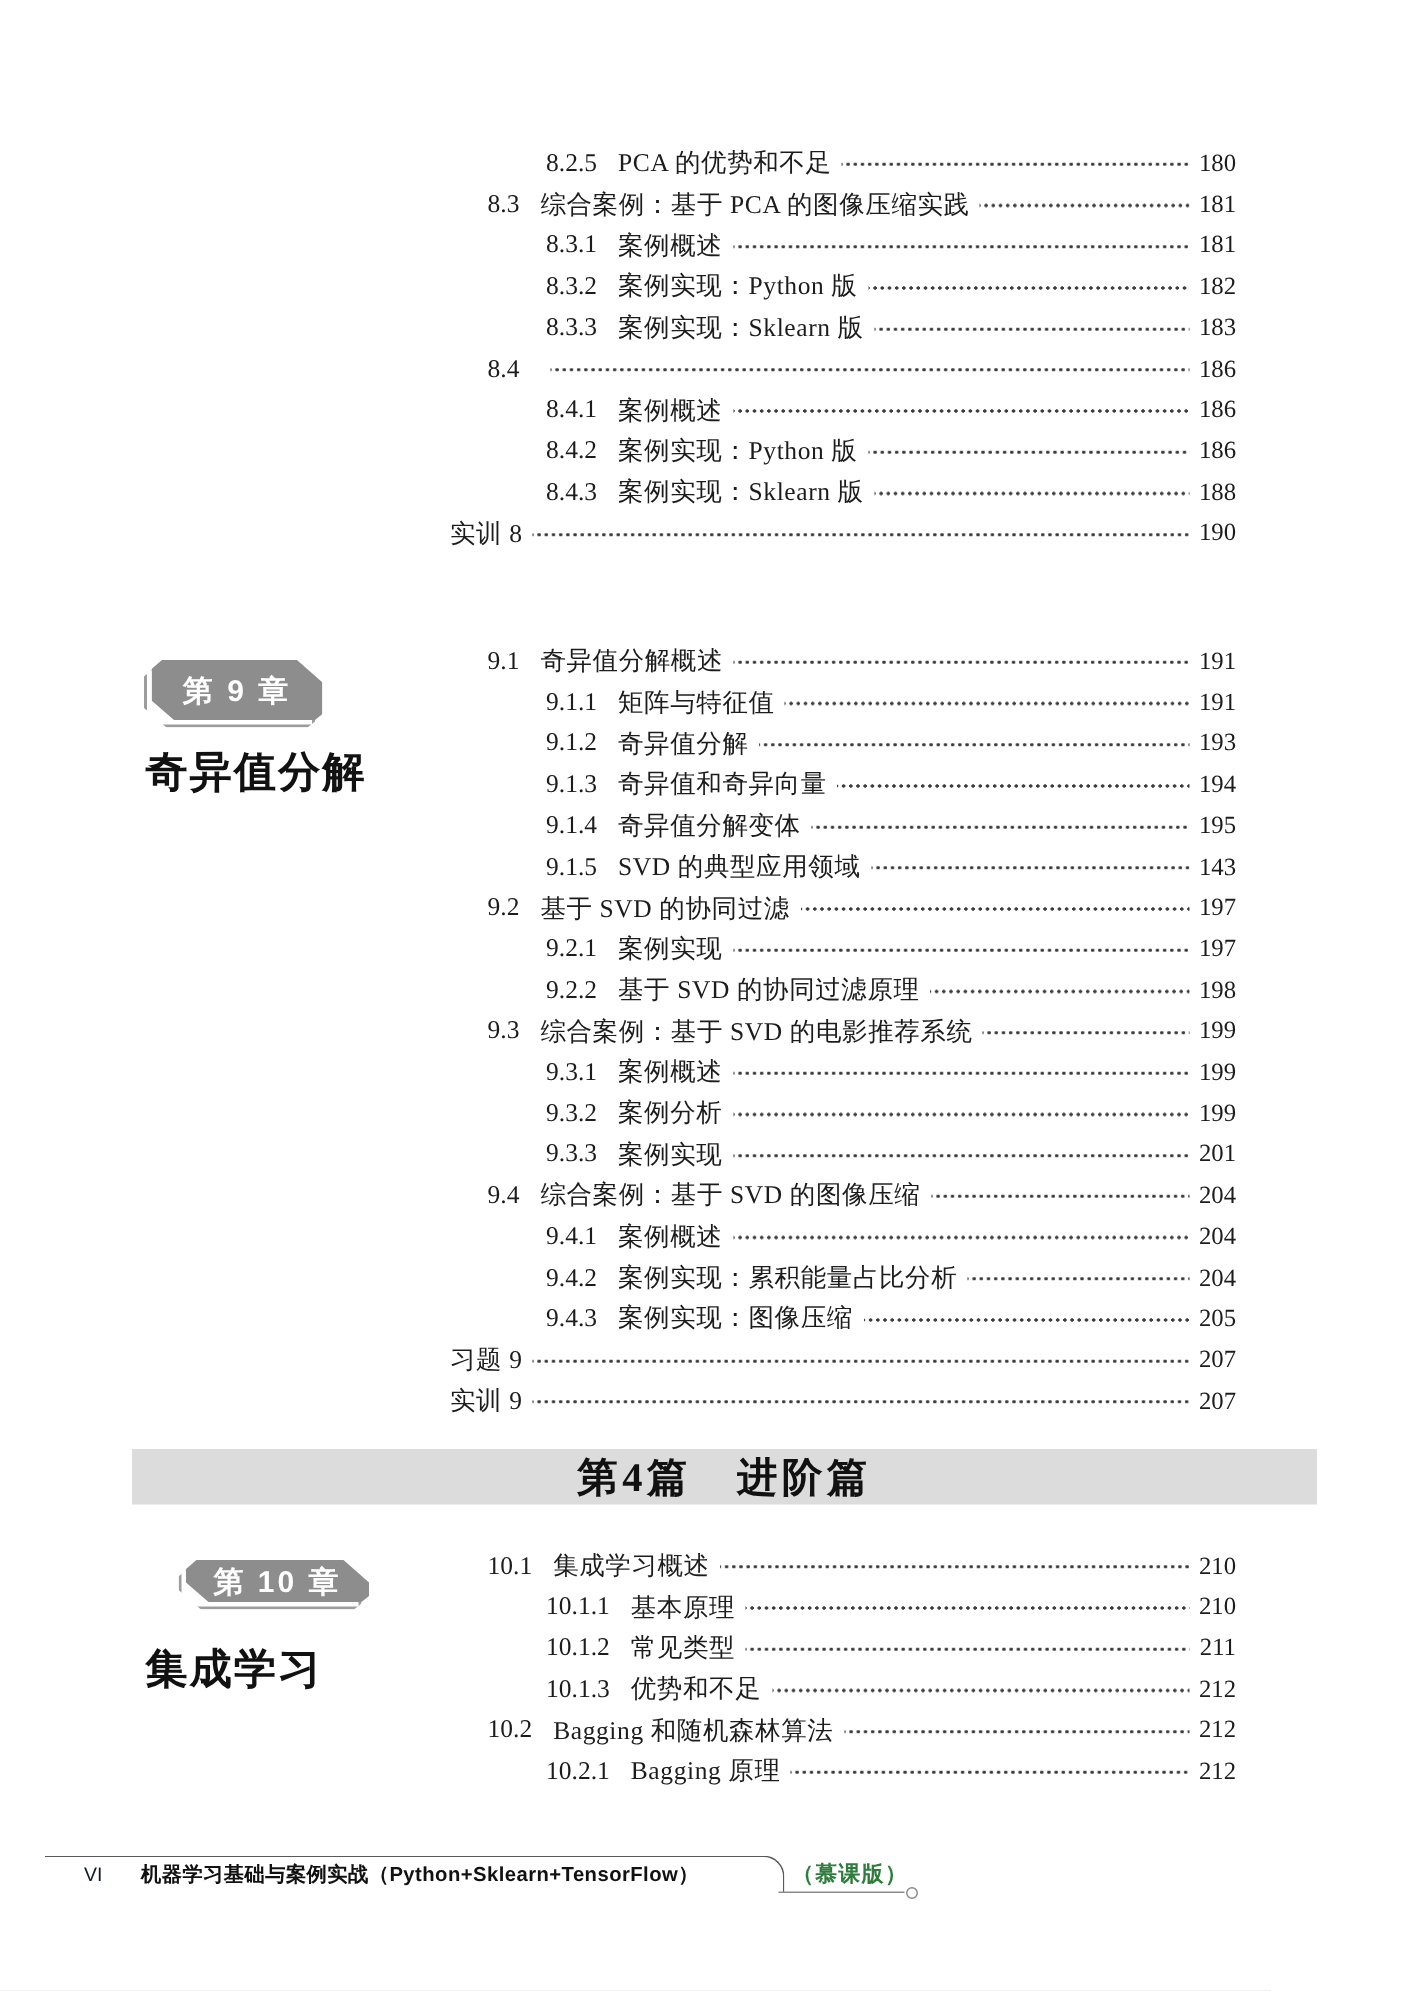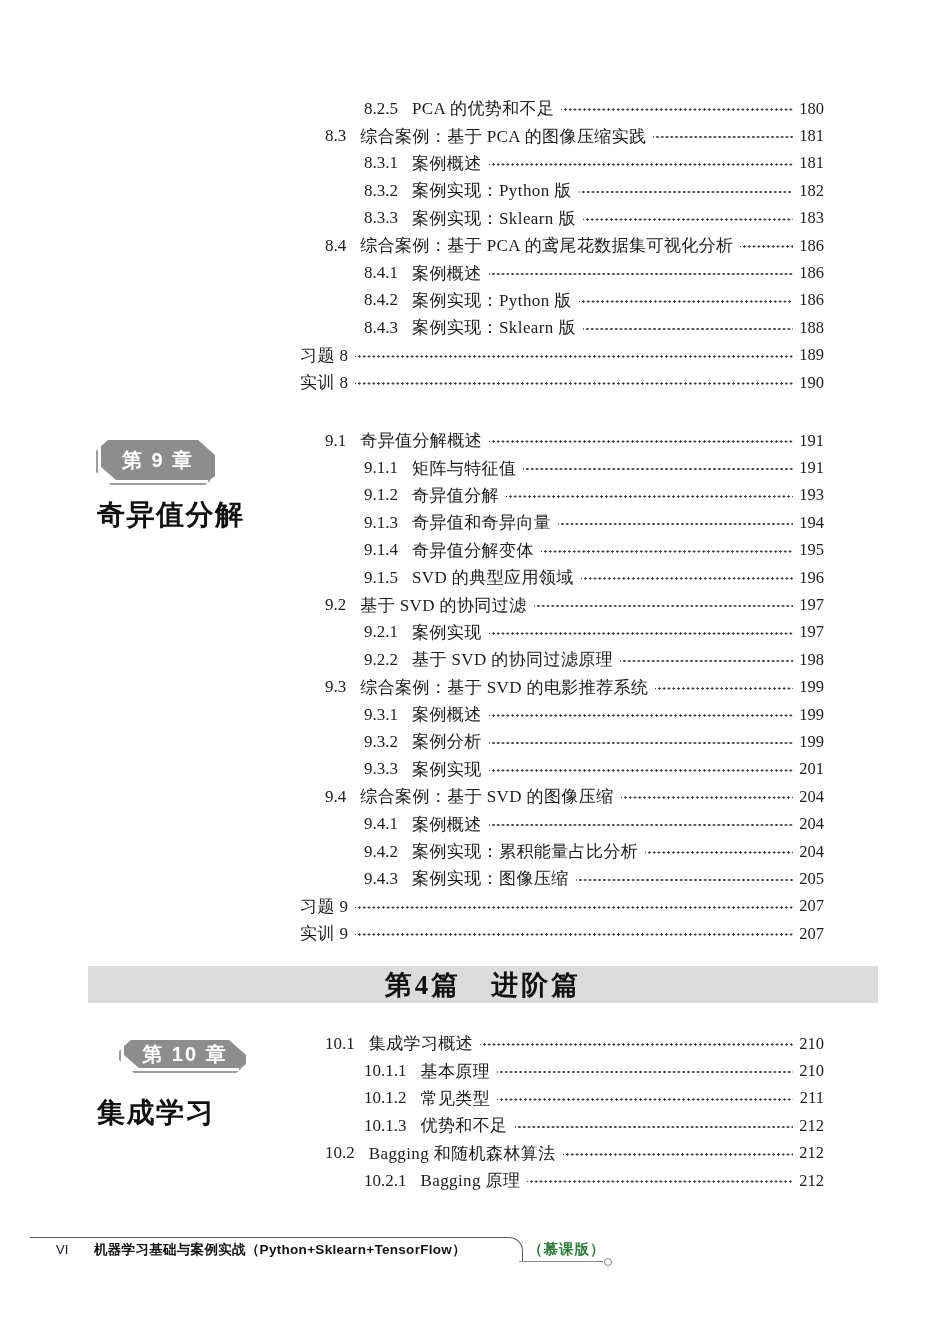--- a/index.html
+++ b/index.html
@@ -185,21 +185,20 @@
 
   <div class="toc-row lvl2">
     <span class="num">8.3.3</span>
     <span class="title">案例实现：Sklearn 版</span>
     <span class="leader"></span>
     <span class="pagenum">183</span>
   </div>
 
   <div class="toc-row lvl1">
     <span class="num">8.4</span>
-    <span class="title">综合案例：基于 PCA 的鸢尾花数据集可视化分析</span>
     <span class="leader"></span>
     <span class="pagenum">186</span>
   </div>
 
   <div class="toc-row lvl2">
     <span class="num">8.4.1</span>
     <span class="title">案例概述</span>
     <span class="leader"></span>
     <span class="pagenum">186</span>
   </div>
@@ -211,26 +210,20 @@
     <span class="pagenum">186</span>
   </div>
 
   <div class="toc-row lvl2">
     <span class="num">8.4.3</span>
     <span class="title">案例实现：Sklearn 版</span>
     <span class="leader"></span>
     <span class="pagenum">188</span>
   </div>
 
-  <div class="toc-row lvl0">
-
-    <span class="title">习题 8</span>
-    <span class="leader"></span>
-    <span class="pagenum">189</span>
-  </div>
 
   <div class="toc-row lvl0">
 
     <span class="title">实训 8</span>
     <span class="leader"></span>
     <span class="pagenum">190</span>
   </div>
 </div>
 
   <div class="chapter-badge-wrap badge-ch9">
@@ -272,21 +265,21 @@
     <span class="num">9.1.4</span>
     <span class="title">奇异值分解变体</span>
     <span class="leader"></span>
     <span class="pagenum">195</span>
   </div>
 
   <div class="toc-row lvl2">
     <span class="num">9.1.5</span>
     <span class="title">SVD 的典型应用领域</span>
     <span class="leader"></span>
-    <span class="pagenum">196</span>
+    <span class="pagenum">143</span>
   </div>
 
   <div class="toc-row lvl1">
     <span class="num">9.2</span>
     <span class="title">基于 SVD 的协同过滤</span>
     <span class="leader"></span>
     <span class="pagenum">197</span>
   </div>
 
   <div class="toc-row lvl2">

